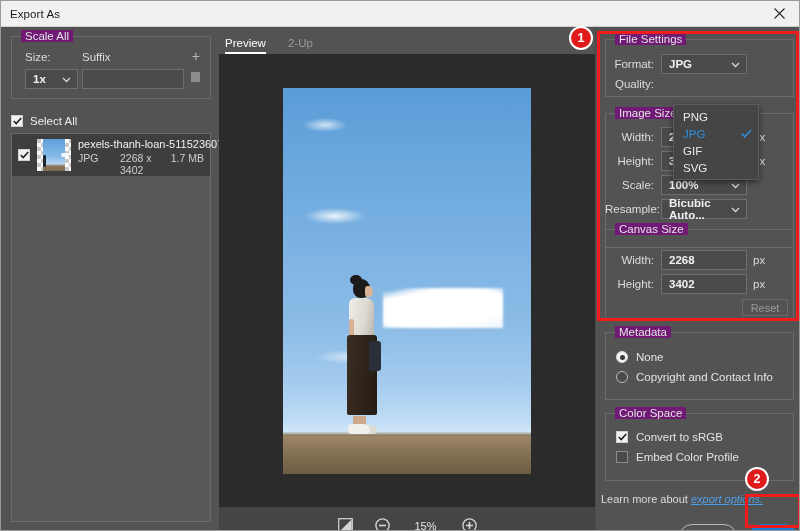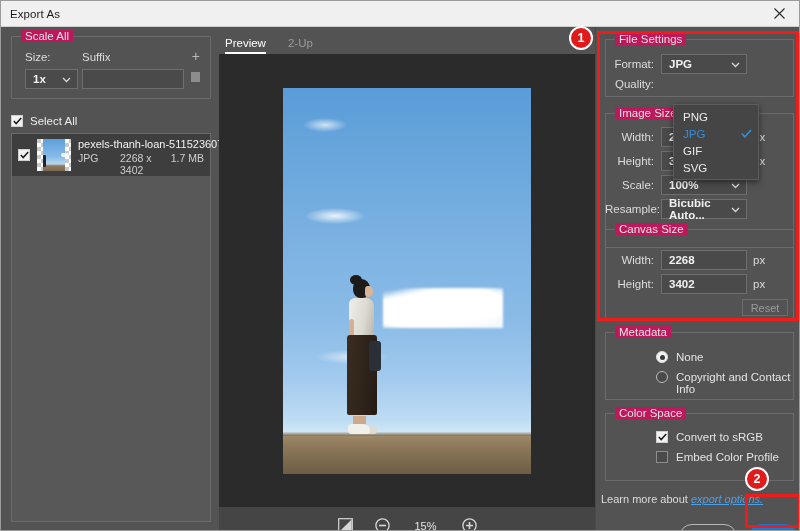--- a/index.html
+++ b/index.html
@@ -48,21 +48,21 @@
     background: #535353;
   }
   .group-box {
     position: absolute;
     border: 1px solid #6b6b6b;
     border-radius: 1px;
   }
   .group-legend {
     position: absolute;
     top: -7px; left: 9px;
-    background: #be185d;
+    background: #701a75;
     padding: 0 4px;
     font-size: 11.5px;
     color: #e3e3e3;
   }
   #scale-all-box { left: 10px; top: 9px; width: 200px; height: 63px; }
   .field-label {
     font-size: 11.5px; color: #dcdcdc;
   }
   .sel {
     background: #4a4a4a;
@@ -340,21 +340,21 @@
   }
   .radio {
     width: 12px; height: 12px; border-radius: 50%;
     border: 1px solid #bdbdbd;
     background: #4a4a4a;
     display: flex; align-items: center; justify-content: center;
     flex: none;
   }
   .radio.on { background: #f2f2f2; border-color: #dcdcdc; }
   .radio.on .dot { width: 5px; height: 5px; border-radius: 50%; background: #3a3a3a; }
-  .opt-row { display: flex; align-items: flex-start; gap: 8px; margin-left: 40px; }
+  .opt-row { display: flex; align-items: flex-end; gap: 8px; }
   .opt-row .olbl { font-size: 11.5px; color: #e3e3e3; }
 
   .learn-line {
     position: absolute; left: 600px; top: 466px;
     font-size: 11px; color: #dcdcdc;
   }
   .learn-link { color: #4ca0e8; text-decoration: underline; font-style: italic; }
 
   .btn {
     position: absolute;

